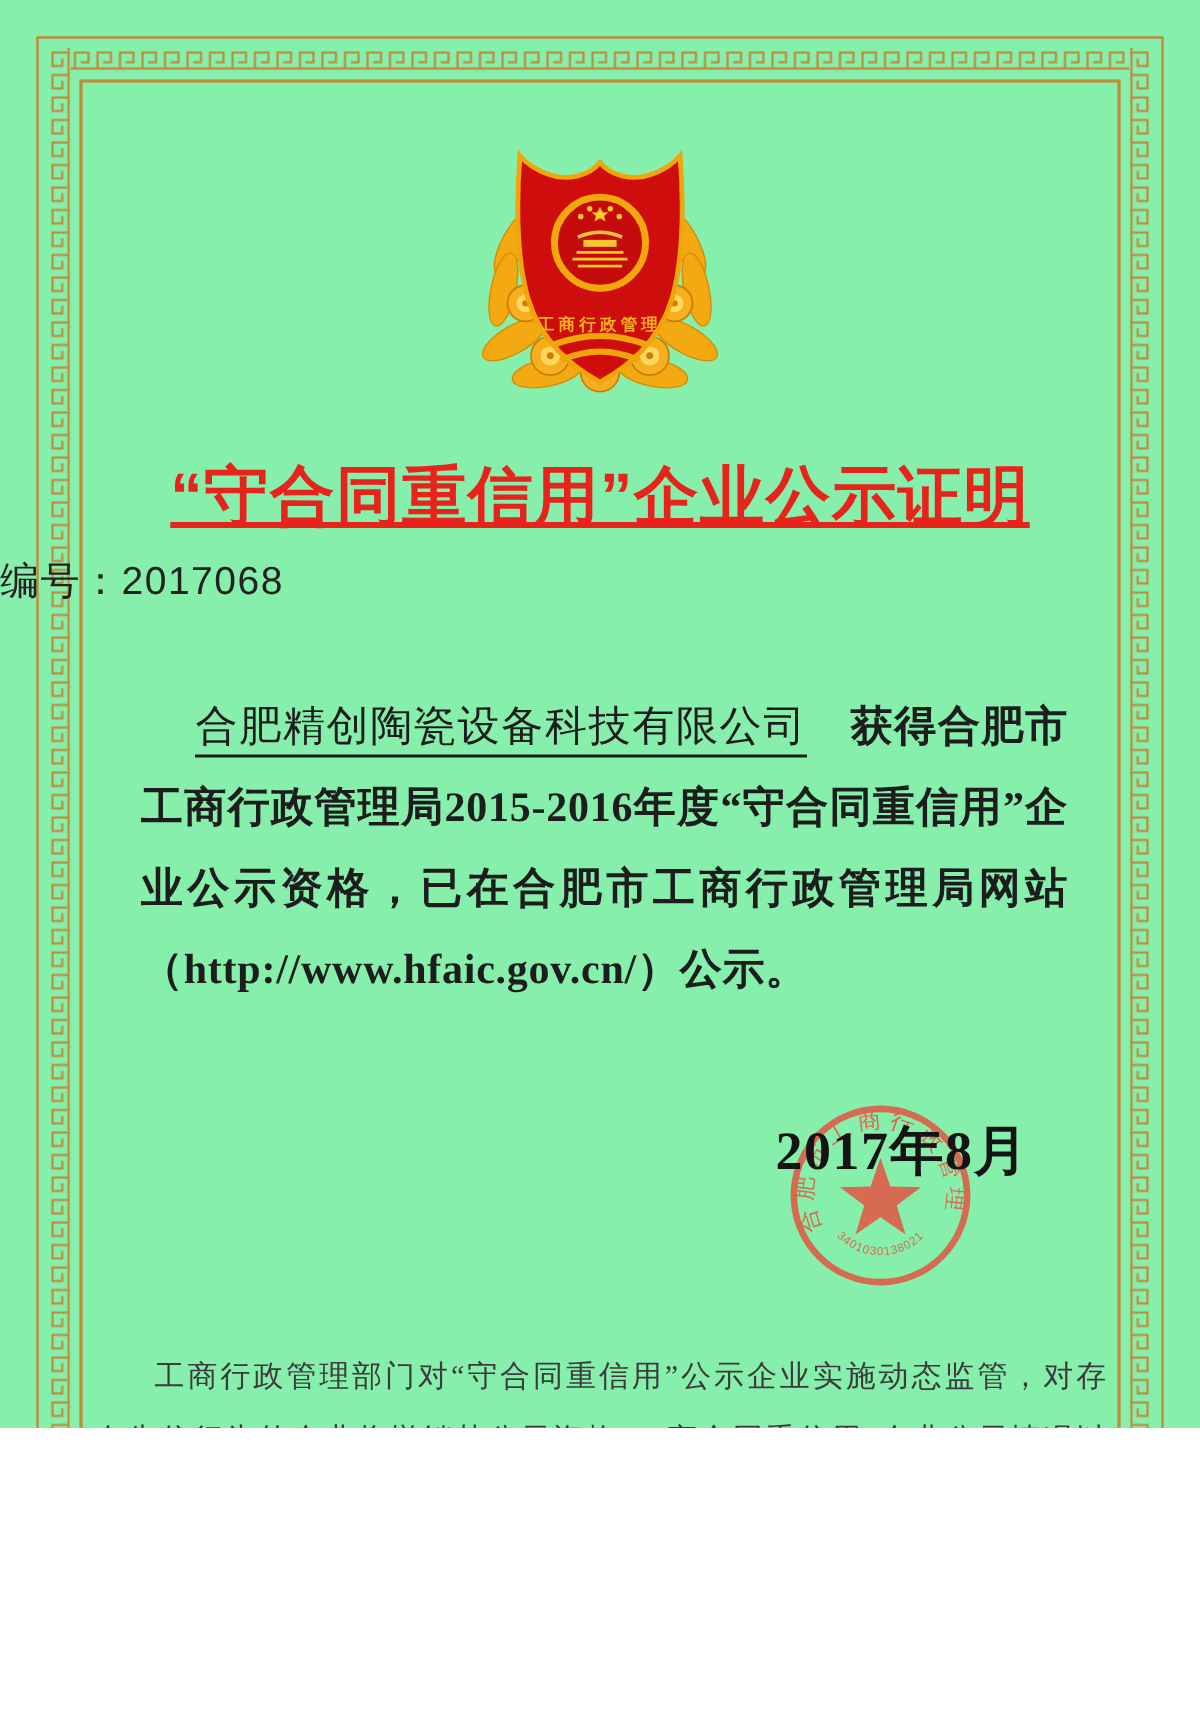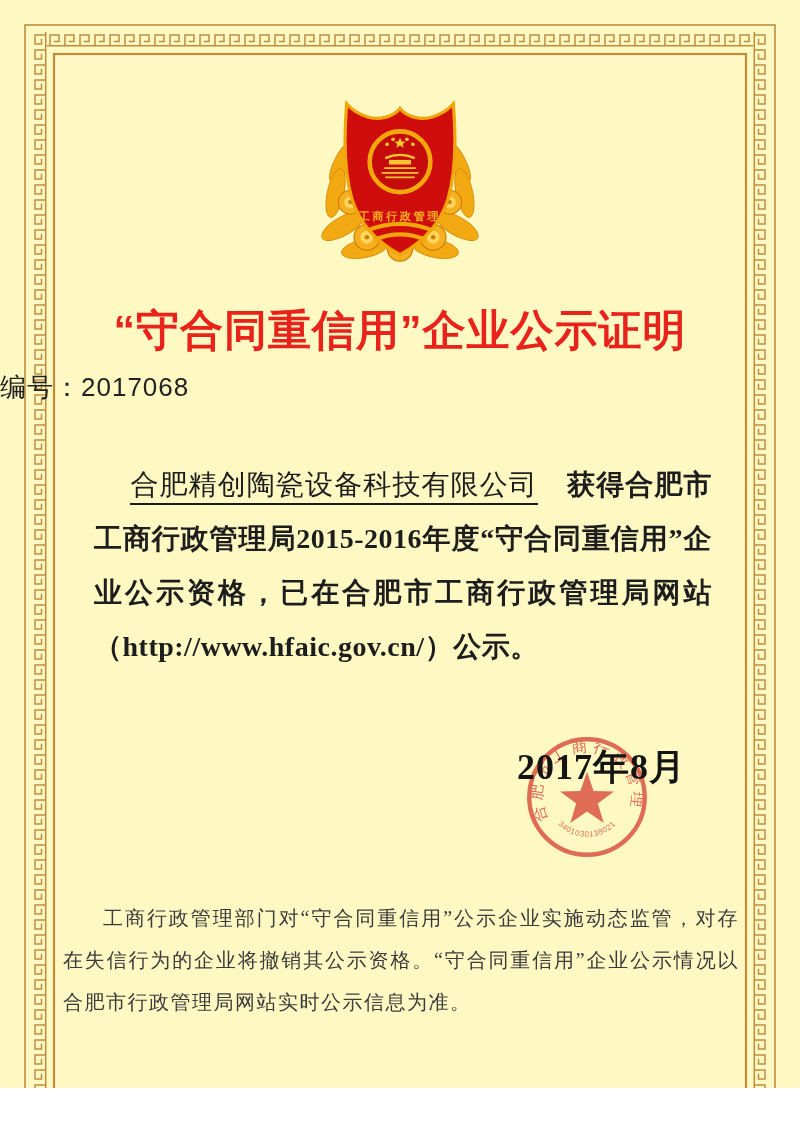--- a/index.html
+++ b/index.html
@@ -1,29 +1,30 @@
 <!DOCTYPE html>
 <html><head>
 <meta charset="utf-8">
 <style>
   * { margin:0; padding:0; box-sizing:border-box; }
   html,body { width:800px; height:1148px; background:#ffffff; }
   .page {
-    position:relative; width:800px; height:1088px;
-    background:#fef9c3; overflow:hidden;
+    position:relative; width:800px; height:952px;
+    background:#86efac; overflow:hidden;
     font-family:"Liberation Serif","DejaVu Serif",serif;
   }
   .frame-svg { position:absolute; left:0; top:0; width:800px; height:1148px; }
   .emblem-svg { position:absolute; left:308px; top:90px; width:184px; height:184px; }
   .title {
     position:absolute; top:302px; left:0; width:100%;
     text-align:center;
     font-family:"Liberation Sans","DejaVu Sans",sans-serif;
     font-weight:bold; font-size:43px; letter-spacing:1px;
     color:#e8231b;
+    text-decoration:underline;
   }
   .serial {
     position:absolute; top:370px; left:0; width:100%;
     text-align:left;
     font-family:"Liberation Sans","DejaVu Sans",sans-serif;
     font-size:26px; color:#222222; letter-spacing:1px;
   }
   .body-par {
     position:absolute; top:458px; left:94px; width:618px;
     font-size:28px; font-weight:bold; line-height:54px;

